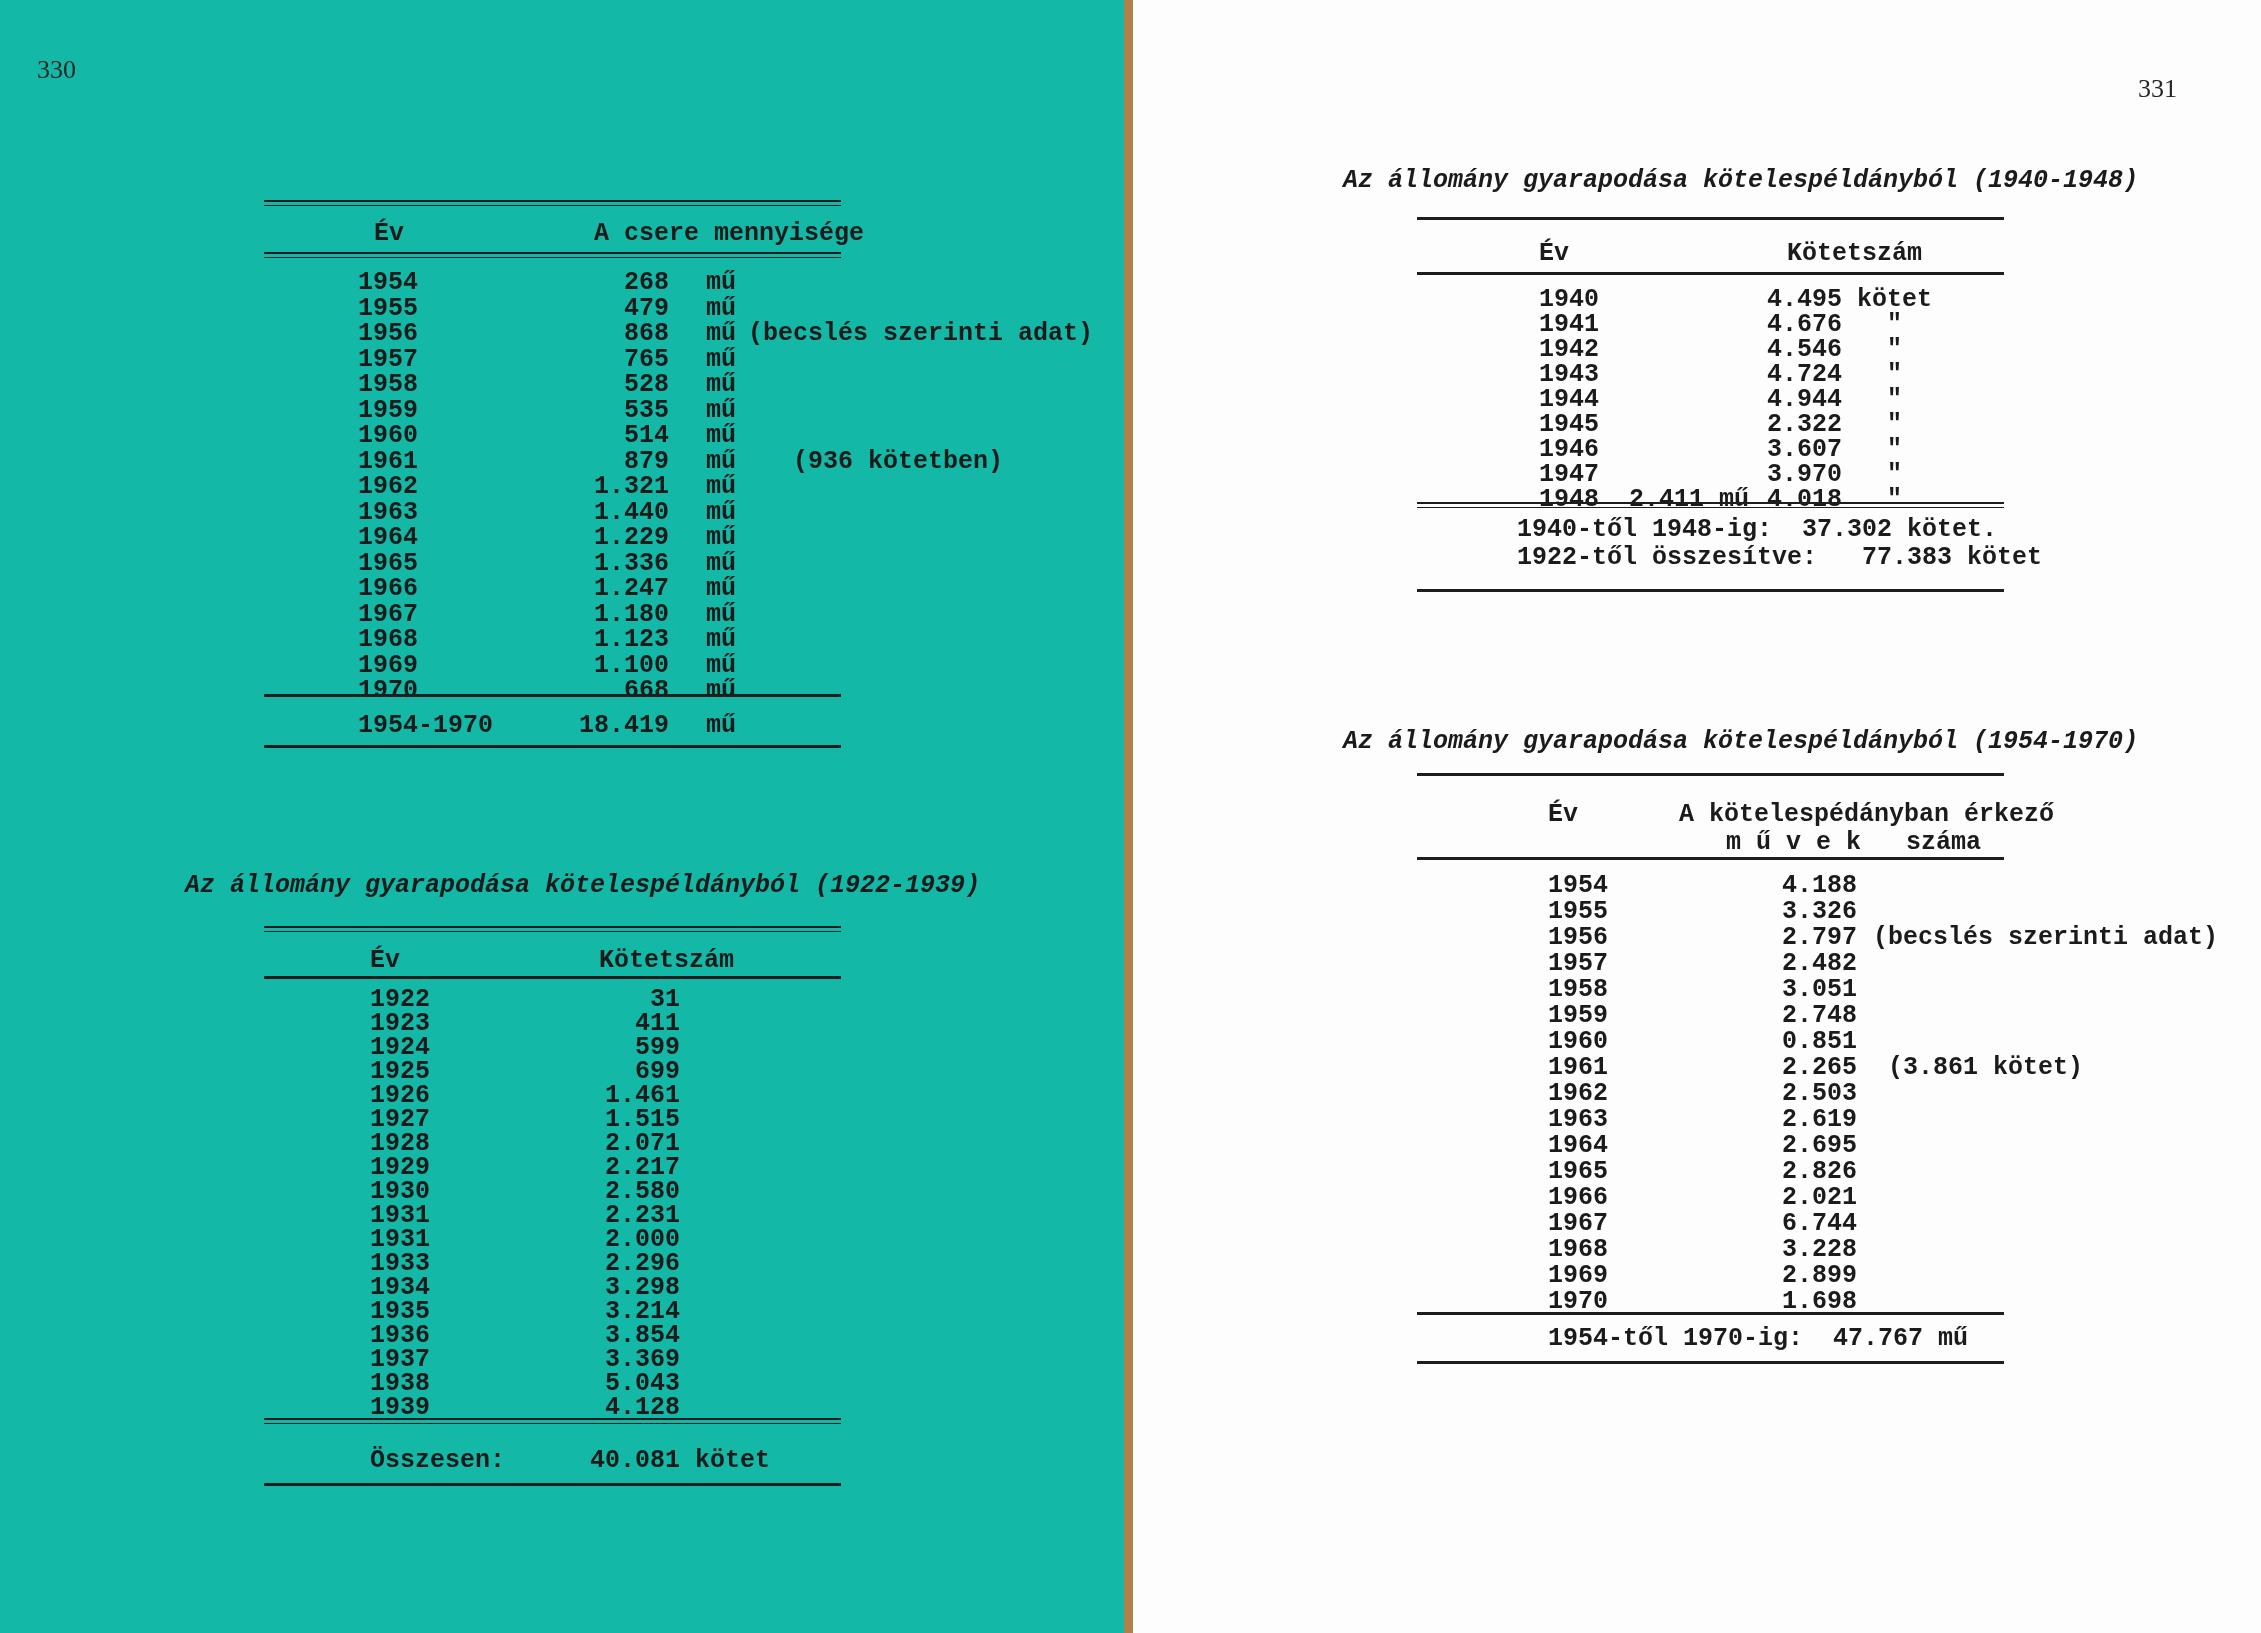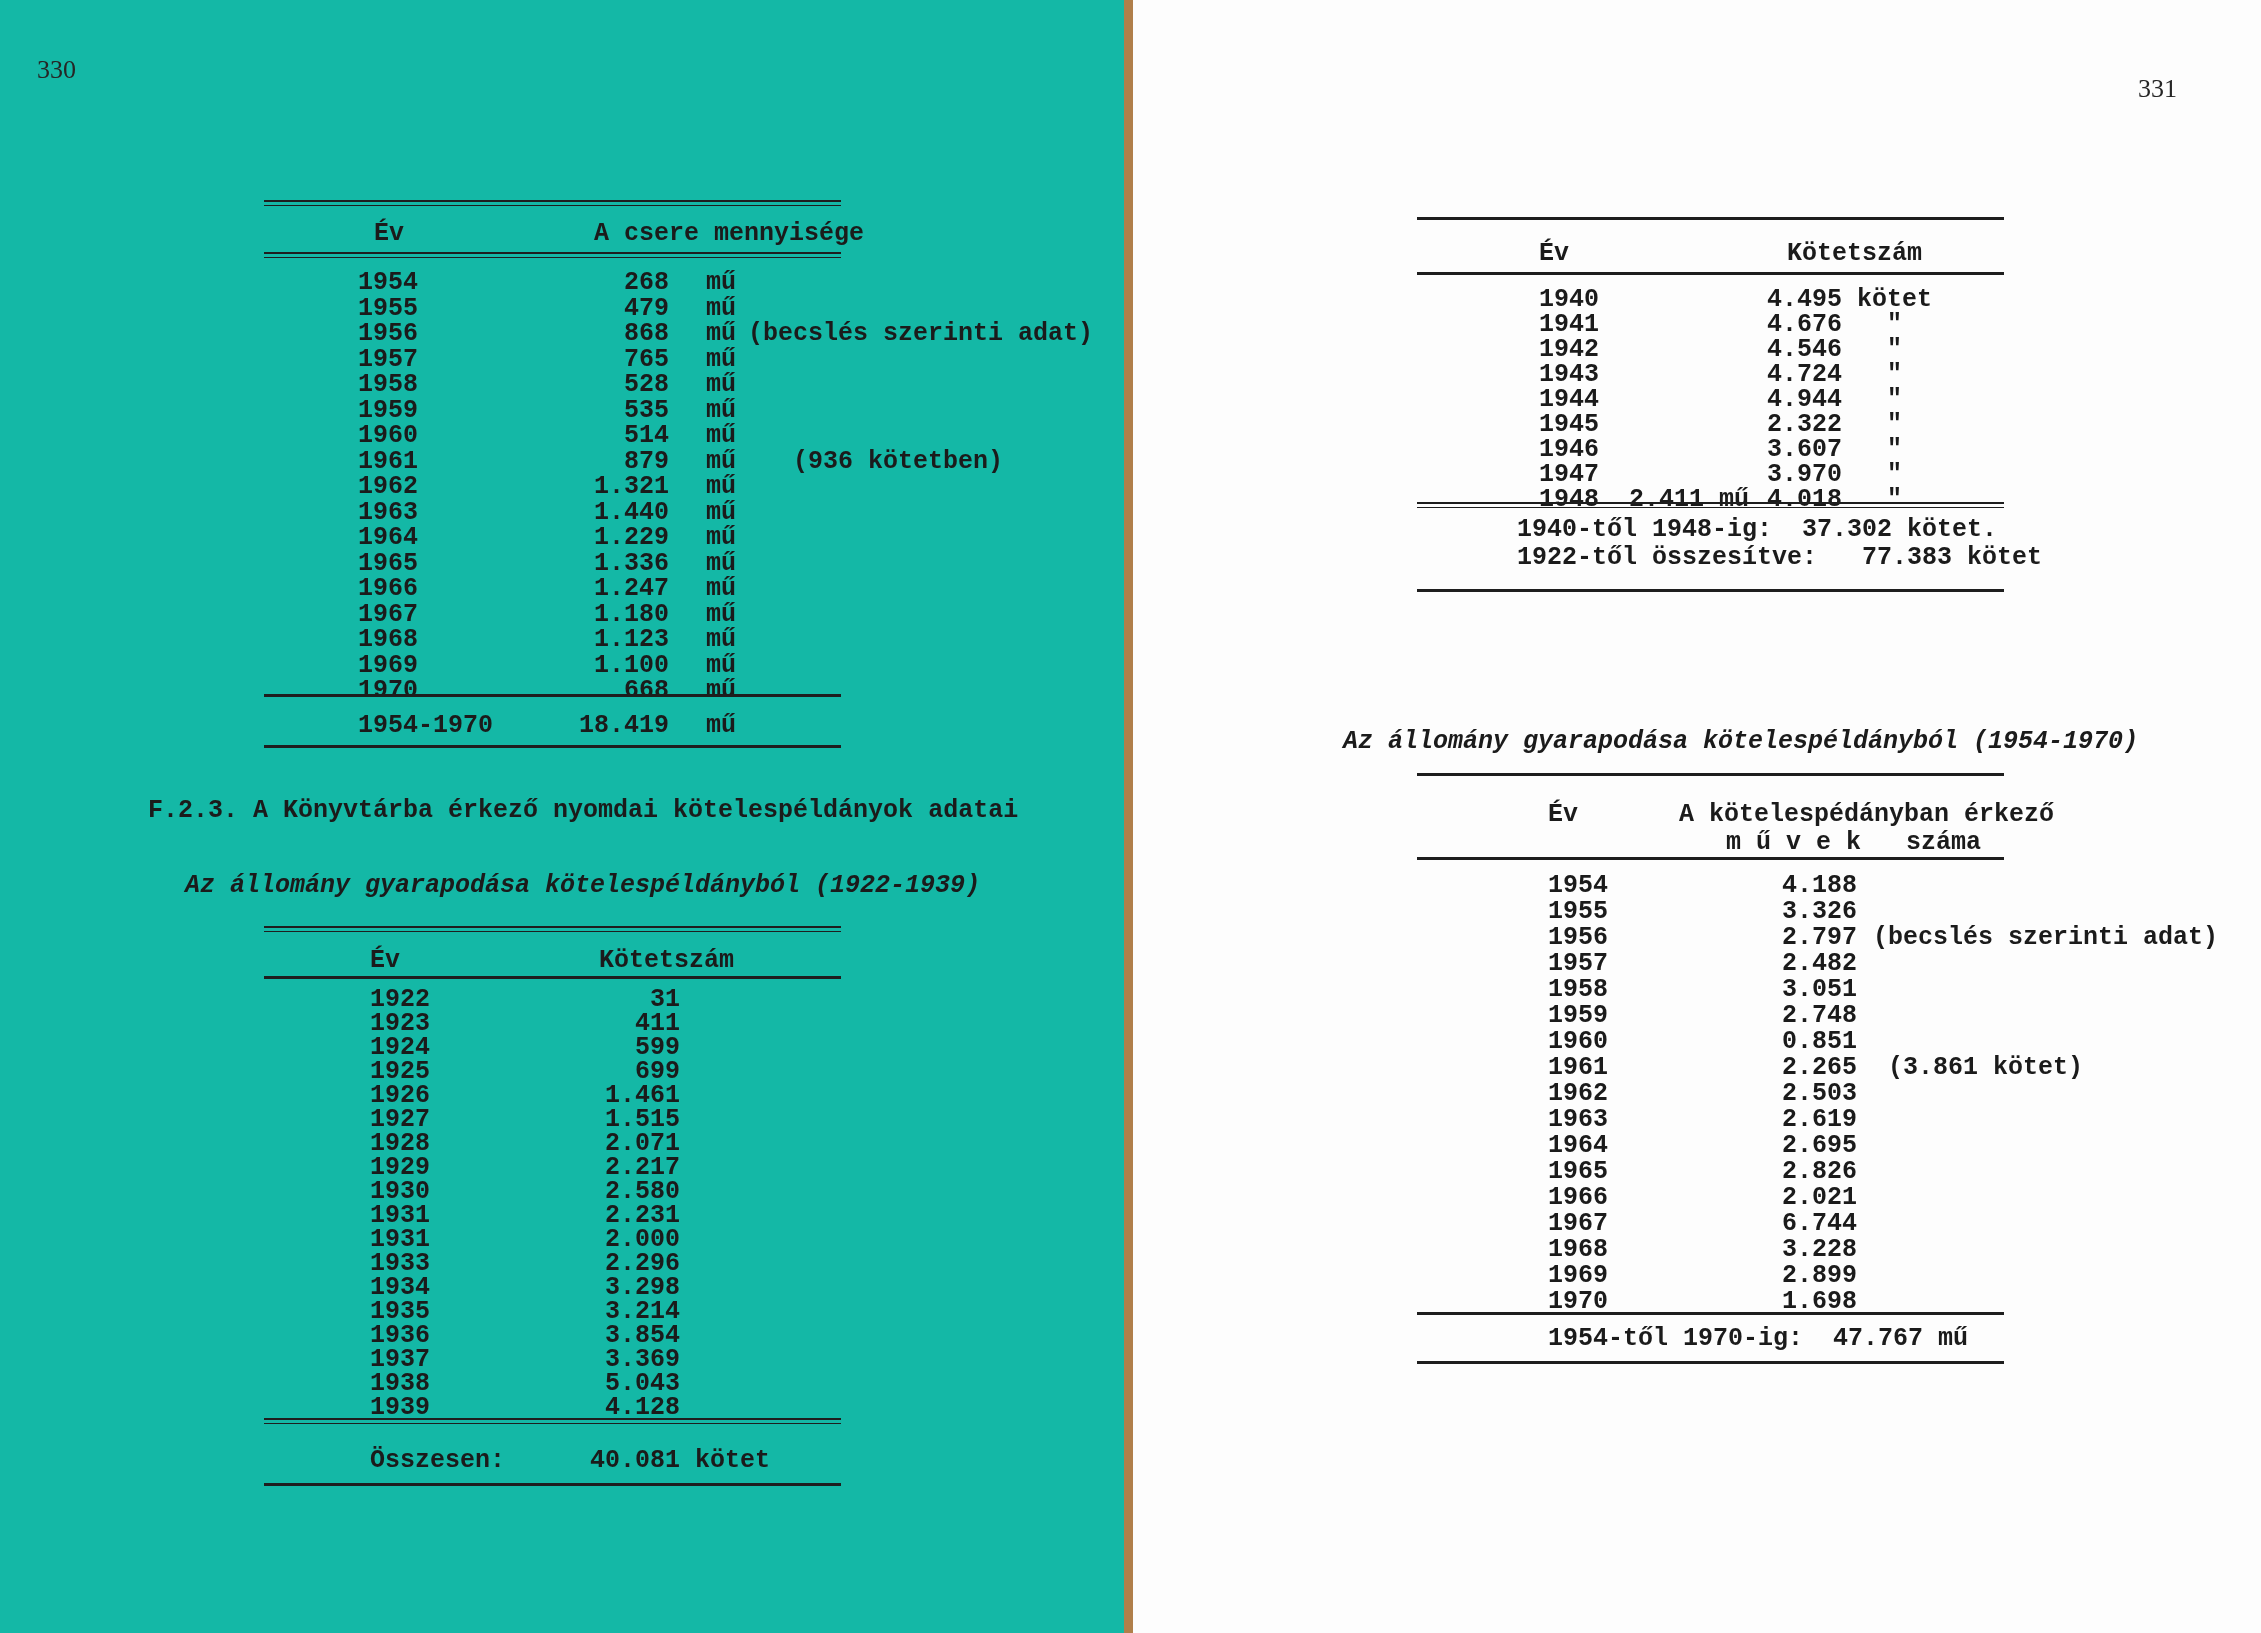--- a/index.html
+++ b/index.html
@@ -200,21 +200,20 @@
 
       <div class="rule" style="top:494px"></div>
       <div class="row total" style="top:512px">
         <span class="mono cell c-year">1954-1970</span>
         <span class="mono cell c-val">18.419</span>
         <span class="mono cell c-unit">mű</span>
       </div>
       <div class="rule" style="top:545px"></div>
     </div>
 
-    <div class="mono heading" style="left:148px;top:796px">F.2.3. A Könyvtárba érkező nyomdai kötelespéldányok adatai</div>
 
     <div class="mono title" style="left:185px;top:871px">Az állomány gyarapodása kötelespéldányból (1922-1939)</div>
 
     <div class="tbl t-l2">
       <div class="rule dbl" style="top:0"></div>
       <div class="mono hcell" style="left:106px;top:21px">Év</div>
       <div class="mono hcell" style="left:335px;top:21px">Kötetszám</div>
       <div class="rule" style="top:50px"></div>
 
       <div class="rows" style="top:62px">
@@ -318,20 +317,21 @@
       </div>
       <div class="rule" style="top:557px"></div>
     </div>
   </section>
 
   <div class="divider"></div>
 
   <section class="page page-right">
     <div class="pagenum" style="left:1005px;top:76px">331</div>
 
+    <div class="mono title" style="left:210px;top:166px">Az állomány gyarapodása kötelespéldányból (1940-1948)</div>
 
     <div class="tbl t-r1">
       <div class="rule" style="top:0"></div>
       <div class="mono hcell" style="left:122px;top:22.5px">Év</div>
       <div class="mono hcell" style="left:370px;top:22.5px">Kötetszám</div>
       <div class="rule" style="top:55px"></div>
 
       <div class="rows" style="top:70px">
 
           <div class="row">

